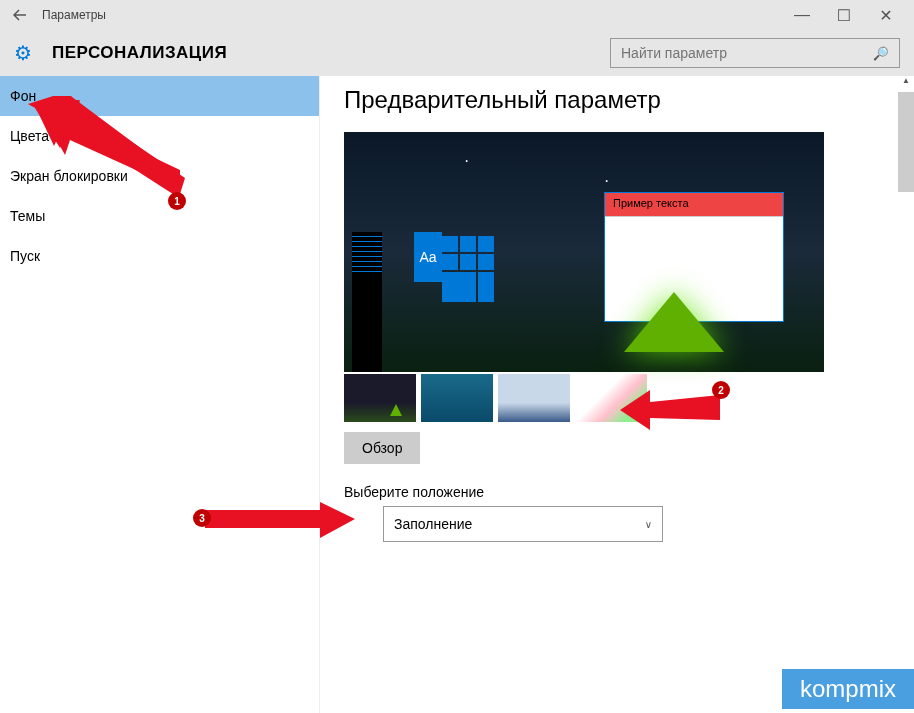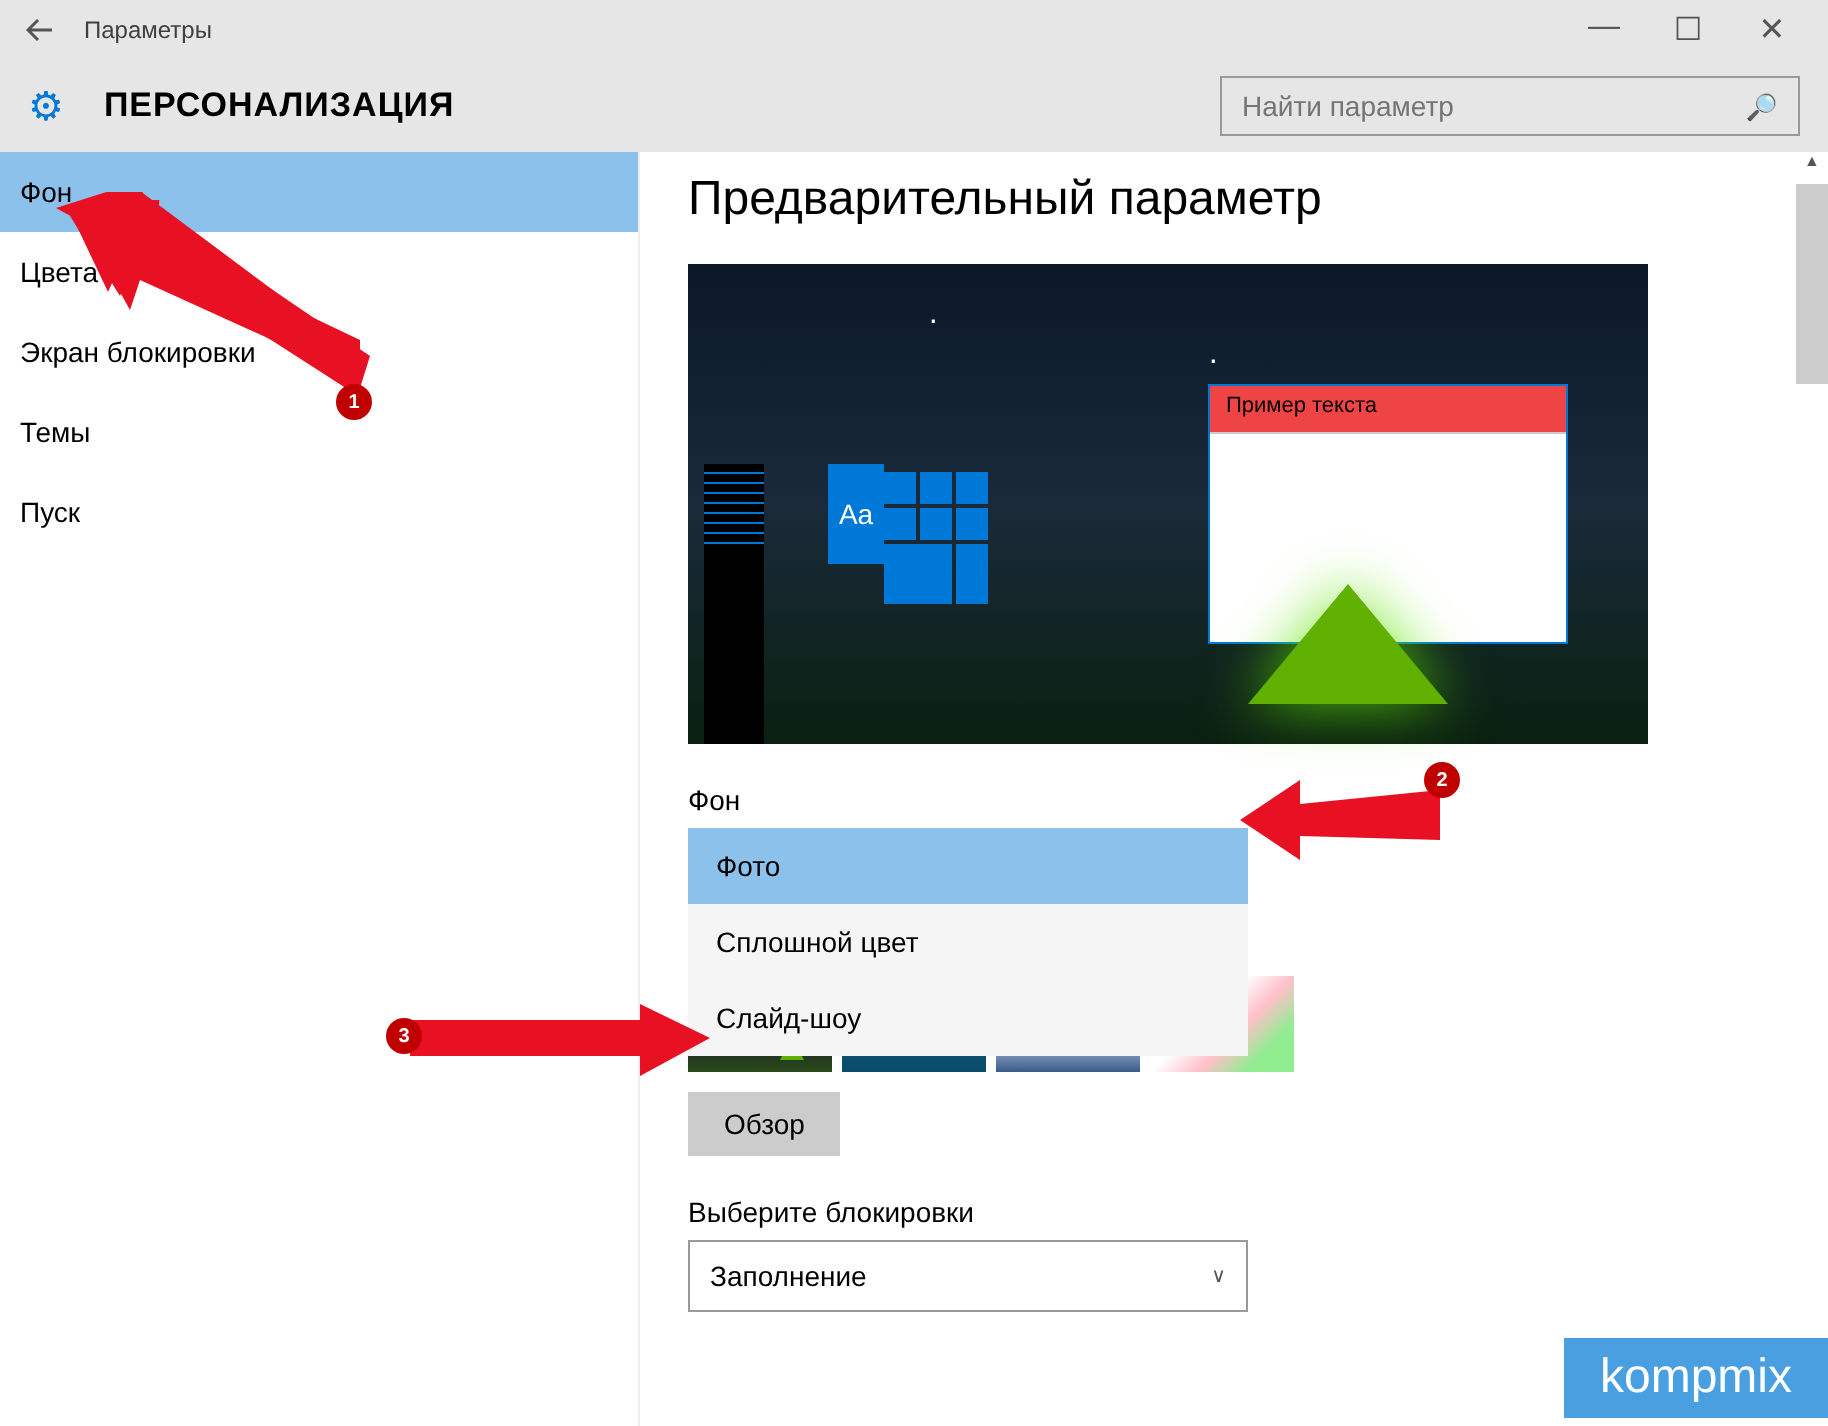--- a/index.html
+++ b/index.html
@@ -46,21 +46,21 @@
     .thumb-row { display: flex; gap: 5px; margin-top: -40px; margin-bottom: 10px; position: relative; z-index: 1; }
     .thumb { width: 72px; height: 48px; }
     .thumb1 { background: linear-gradient(180deg, #1a1a2a 60%, #2a4a1a 100%); }
     .thumb1::after { content:''; position:absolute; width:12px; height:12px; background:#5fb000; bottom:6px; right:14px; clip-path: polygon(50% 0, 100% 100%, 0 100%); }
     .thumb2 { background: linear-gradient(180deg, #1a6a8a 0%, #0a4a6a 100%); }
     .thumb3 { background: linear-gradient(180deg, #c8d8e8 60%, #3a5a8a 100%); position: relative; }
     .thumb4 { background: linear-gradient(135deg, #fff 40%, #ffc0cb 60%, #90ee90 80%); position: relative; }
     
     .browse-btn { padding: 8px 18px; background: #ccc; border: none; font-size: 14px; cursor: pointer; margin-bottom: 10px; }
     
-    .fit-select { width: 280px; height: 36px; border: 1px solid #999; padding: 0 10px; font-size: 14px; display: flex; align-items: center; justify-content: space-between; background: #fff; }
+    .fit-select { width: 280px; height: 36px; border: 1px solid #999; padding: 0 10px; font-size: 14px; display: flex; align-items: center; justify-content: space-between; background: #fff; margin-left: 39px; }
     .chevron { font-size: 10px; color: #555; }
     
     .scrollbar { position: absolute; right: 0; top: 76px; width: 16px; height: 100px; background: #ccc; }
     .scroll-arrow { position: absolute; right: 0; top: 76px; width: 16px; height: 16px; text-align: center; font-size: 8px; color: #555; }
     
     .arrow-anno { position: absolute; z-index: 20; }
     .arrow-red { fill: #e81123; }
     .badge { position: absolute; width: 18px; height: 18px; border-radius: 50%; background: #c00000; color: #fff; font-size: 10px; display: flex; align-items: center; justify-content: center; z-index: 20; font-weight: 600; }
     
     .watermark { position: absolute; right: 0; bottom: 4px; background: #4a9fe0; color: #fff; padding: 6px 18px; font-size: 24px; font-family: Arial; z-index: 30; }
@@ -132,36 +132,31 @@
             <div class="tile-small" style="height:30px;"></div>
         </div>
       </div>
       <div class="preview-window">
         <div class="preview-window-header">Пример текста</div>
       </div>
       <div class="preview-tent"></div>
     </div>
 
     <div class="section-label">Фон</div>
-    <div class="dropdown-open">
-      <div class="dropdown-option selected">Фото</div>
-      <div class="dropdown-option">Сплошной цвет</div>
-      <div class="dropdown-option">Слайд-шоу</div>
-    </div>
 
     <div class="thumb-row">
       <div class="thumb thumb1" style="position:relative;"></div>
       <div class="thumb thumb2"></div>
       <div class="thumb thumb3"></div>
       <div class="thumb thumb4"></div>
     </div>
 
     <button class="browse-btn">Обзор</button>
 
-    <div class="section-label">Выберите блокировки</div>
+    <div class="section-label">Выберите положение</div>
     <div class="fit-select">
       <span>Заполнение</span>
       <span class="chevron">∨</span>
     </div>
   </div>
 </div>
 
 <svg class="arrow-anno" style="left:30px; top:100px;" width="160" height="110">
   <polygon class="arrow-red" points="10,10 45,0 45,20 150,70 150,90 40,40 35,55"></polygon>
   <polygon class="arrow-red" points="0,5 50,-5 48,25"></polygon>

